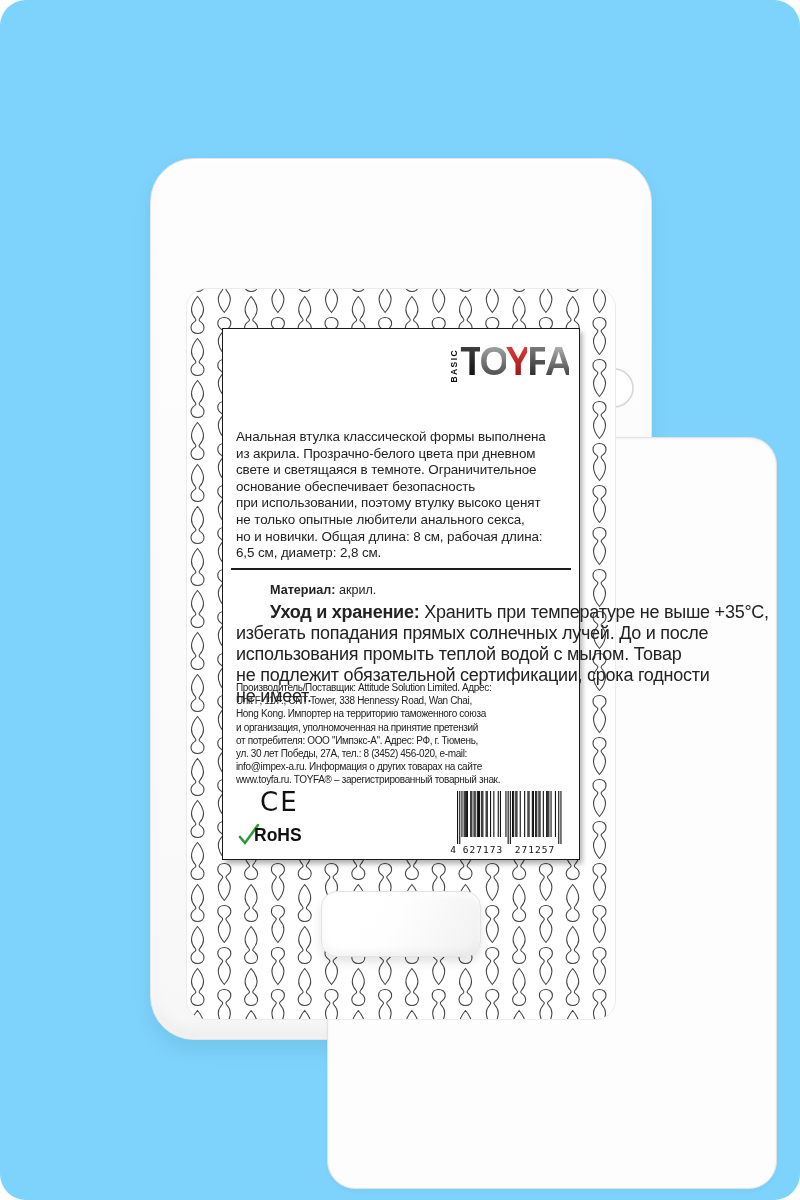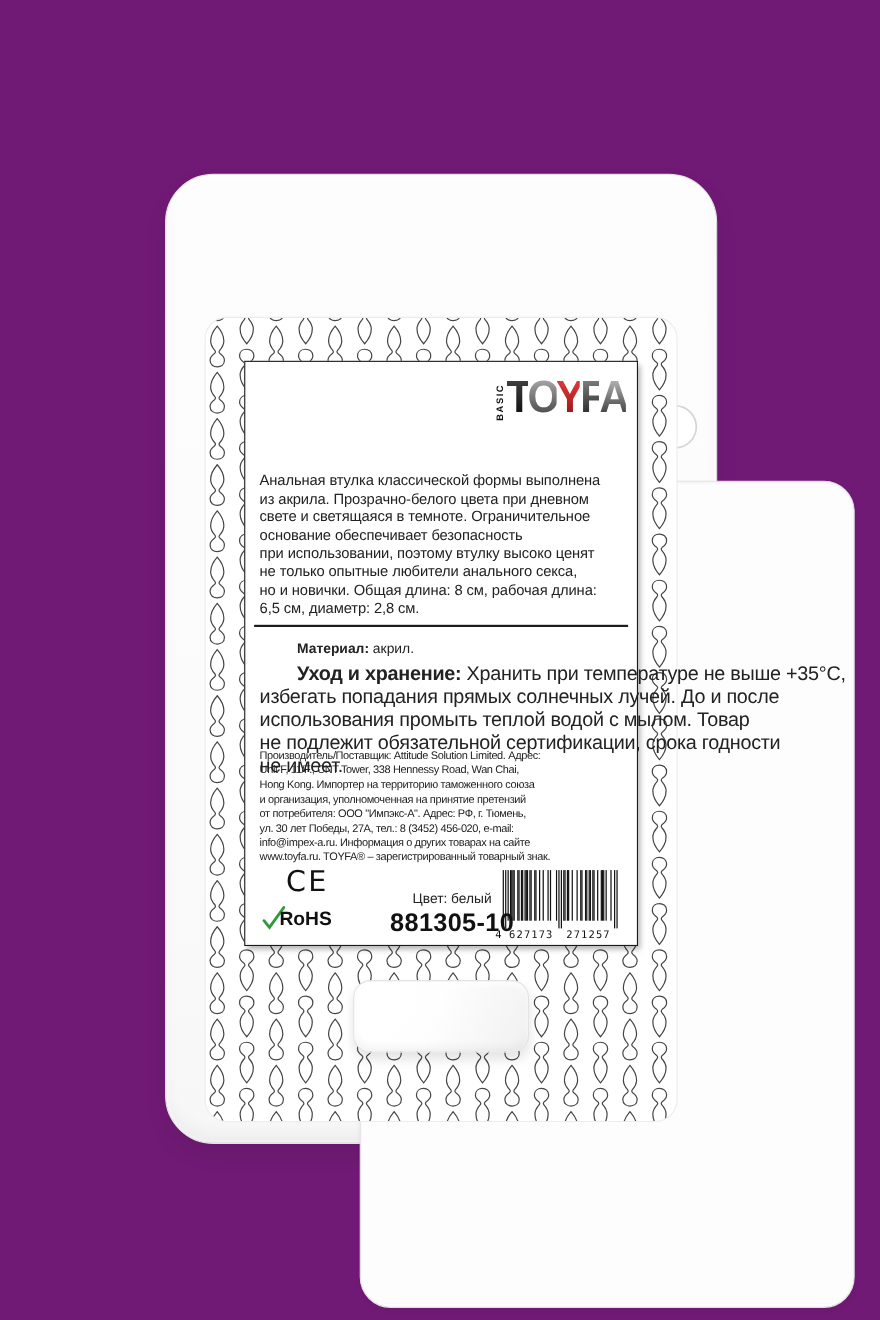--- a/index.html
+++ b/index.html
@@ -1,17 +1,17 @@
 <!DOCTYPE html>
 <html><head>
 <meta charset="utf-8">
 <style>
   html,body{margin:0;padding:0;background:#fff;}
-  .scene{position:relative;width:800px;height:1200px;background:#701a75;overflow:hidden;
-         font-family:"Liberation Sans",sans-serif;color:#1c1c1c;}
+  .scene{position:relative;width:800px;height:1200px;background:#7dd3fc;overflow:hidden;
+         font-family:"Liberation Sans",sans-serif;color:#1c1c1c;border-radius:26px;}
 
   
   .pack{position:absolute;left:150px;top:158px;width:500px;height:880px;border-radius:44px;
         background:linear-gradient(180deg,#fdfdfd 0%,#fbfbfb 60%,#f7f7f7 100%);
         border:1px solid #e4e4e4;
         box-shadow:inset 0 2px 6px rgba(255,255,255,.9), inset 0 -10px 14px rgba(0,0,0,.04),
                    0 10px 20px rgba(0,0,0,.07);}
   .slot-svg{position:absolute;left:300px;top:182px;width:200px;height:76px;}
   .tray{position:absolute;left:176px;top:278px;width:448px;height:750px;border-radius:28px;
         background:#fdfdfd;border:1px solid #e2e2e2;
@@ -431,24 +431,20 @@
 
     <div class="ce">CE</div>
 
     <div class="rohs">
       <svg class="rohs-check" width="24" height="24" viewBox="0 0 24 24">
         <path d="M3 15 L8 21 L21 3" fill="none" stroke="#2f9a3a" stroke-width="2.6" stroke-linecap="round"></path>
       </svg>
       <span class="rohs-text">RoHS</span>
     </div>
 
-    <div class="colorsku">
-      <div class="color-line">Цвет: белый</div>
-      <div class="sku">881305-10</div>
-    </div>
 
     <svg class="barcode-svg" viewBox="0 0 124 66">
       <g id="barcode-bars">
           <rect x="14.00" y="0" width="1.10" height="53" fill="#111"></rect>
           <rect x="16.20" y="0" width="1.10" height="53" fill="#111"></rect>
           <rect x="18.40" y="0" width="1.10" height="46" fill="#111"></rect>
           <rect x="20.60" y="0" width="1.10" height="46" fill="#111"></rect>
           <rect x="21.70" y="0" width="1.10" height="46" fill="#111"></rect>
           <rect x="22.80" y="0" width="1.10" height="46" fill="#111"></rect>
           <rect x="23.90" y="0" width="1.10" height="46" fill="#111"></rect>

